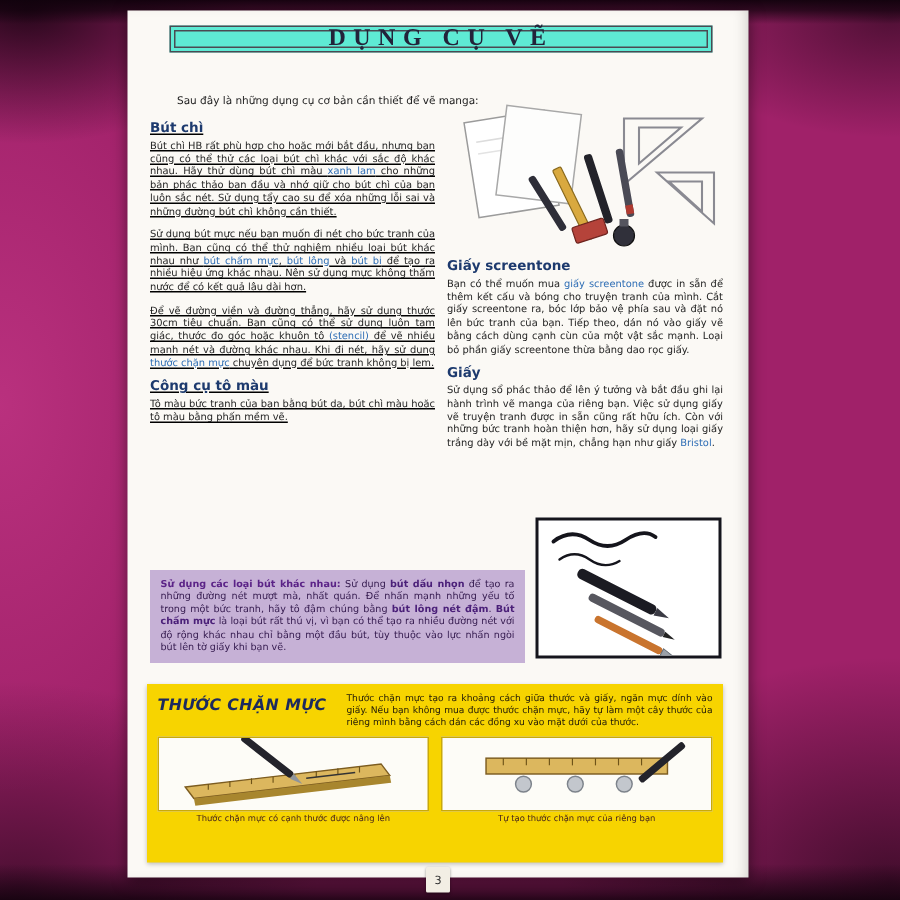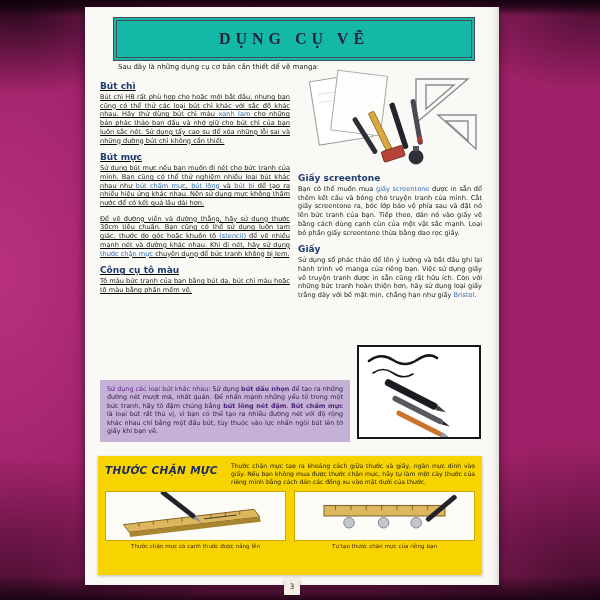--- a/index.html
+++ b/index.html
@@ -20,22 +20,22 @@
       radial-gradient(220px 150px at 99% 98%, rgba(16,2,12,.65), rgba(16,2,12,0)),
       radial-gradient(160px 260px at 0% 45%, rgba(226,74,160,.38), rgba(226,74,160,0)),
       #a02169;
   }
   .page {
     position:absolute; left:85px; top:7px; width:414px; height:578px;
     background:#fbf9f5;
     box-shadow:0 2px 10px rgba(0,0,0,.55), inset -6px 0 10px -6px rgba(0,0,0,.22);
   }
   .title-box {
-    position:absolute; left:28px; top:10px; right:24px; height:44px;
-    border:1px solid #4a4a52; padding:2px; background:#14b8a6;
+    position:absolute; left:28px; top:10px; right:24px; height:18px;
+    border:1px solid #4a4a52; padding:2px; background:#5eead4;
   }
   .title-inner {
     width:100%; height:100%; border:1px solid #4a4a52;
     display:flex; align-items:center; justify-content:center;
   }
   .page-title {
     font-family:"Liberation Serif", serif;
     font-size:16px; font-weight:700; letter-spacing:5px; color:#23233a;
     white-space:nowrap;
   }
@@ -50,21 +50,21 @@
   .pens-box {
     position:absolute; left:272px; top:338px; width:124px; height:94px;
     border:2px solid #15151c; background:#ffffff;
   }
   .pens-box svg { display:block; width:100%; height:100%; }
   .purple-box {
     position:absolute; left:15px; top:373px; width:250px;
     background:#c6b1d6; padding:5px 7px 6px;
   }
   .purple-box p { font-size:6.4px; line-height:1.32; color:#33194d; text-align:justify; }
-  .purple-box .ph { color:#5b2387; font-weight:400; }
+  .purple-box .ph { color:#5b2387; font-weight:700; }
   .purple-box .pb { color:#4a1f78; font-weight:700; }
   .yellow-box {
     position:absolute; left:13px; top:449px; width:384px; height:119px;
     background:#f7d400; padding:6px 7px 4px;
     box-shadow:0 1px 3px rgba(0,0,0,.25);
   }
   .yb-head { display:flex; gap:8px; align-items:flex-start; }
   .yb-title {
     width:118px; flex:0 0 118px; font-size:10.5px; font-weight:800; font-style:italic;
     color:#1c2a5e; line-height:1.08; padding-top:3px; letter-spacing:.3px;
@@ -94,21 +94,20 @@
     </div>
 
     <p class="intro">Sau đây là những dụng cụ cơ bản cần thiết để vẽ manga:</p>
 
     <div class="col-left">
       <section>
         <h2>Bút chì</h2>
         <p><span>Bút chì HB rất phù hợp cho hoặc mới bắt đầu, nhưng bạn cũng có thể thử các loại bút chì khác với sắc độ khác nhau. Hãy thử dùng bút chì màu </span><span class="hl">xanh lam</span><span> cho những bản phác thảo ban đầu và nhớ giữ cho bút chì của bạn luôn sắc nét. Sử dụng tẩy cao su để xóa những lỗi sai và những đường bút chì không cần thiết.</span></p>
       </section>
       <section>
-        <h2>Bút mực</h2>
         <p><span>Sử dụng bút mực nếu bạn muốn đi nét cho bức tranh của mình. Bạn cũng có thể thử nghiệm nhiều loại bút khác nhau như </span><span class="hl">bút chấm mực</span><span>, </span><span class="hl">bút lông</span><span> và </span><span class="hl">bút bi</span><span> để tạo ra nhiều hiệu ứng khác nhau. Nên sử dụng mực không thấm nước để có kết quả lâu dài hơn.</span></p>
       </section>
       <section>
         <p><span>Để vẽ đường viền và đường thẳng, hãy sử dụng thước 30cm tiêu chuẩn. Bạn cũng có thể sử dụng luôn tam giác, thước đo góc hoặc khuôn tô </span><span class="hl">(stencil)</span><span> để vẽ nhiều mạnh nét và đường khác nhau. Khi đi nét, hãy sử dụng </span><span class="hl">thước chặn mực</span><span> chuyên dụng để bức tranh không bị lem.</span></p>
       </section>
       <section>
         <h2>Công cụ tô màu</h2>
         <p>Tô màu bức tranh của bạn bằng bút dạ, bút chì màu hoặc tô màu bằng phấn mềm vẽ.</p>
       </section>
     </div>

